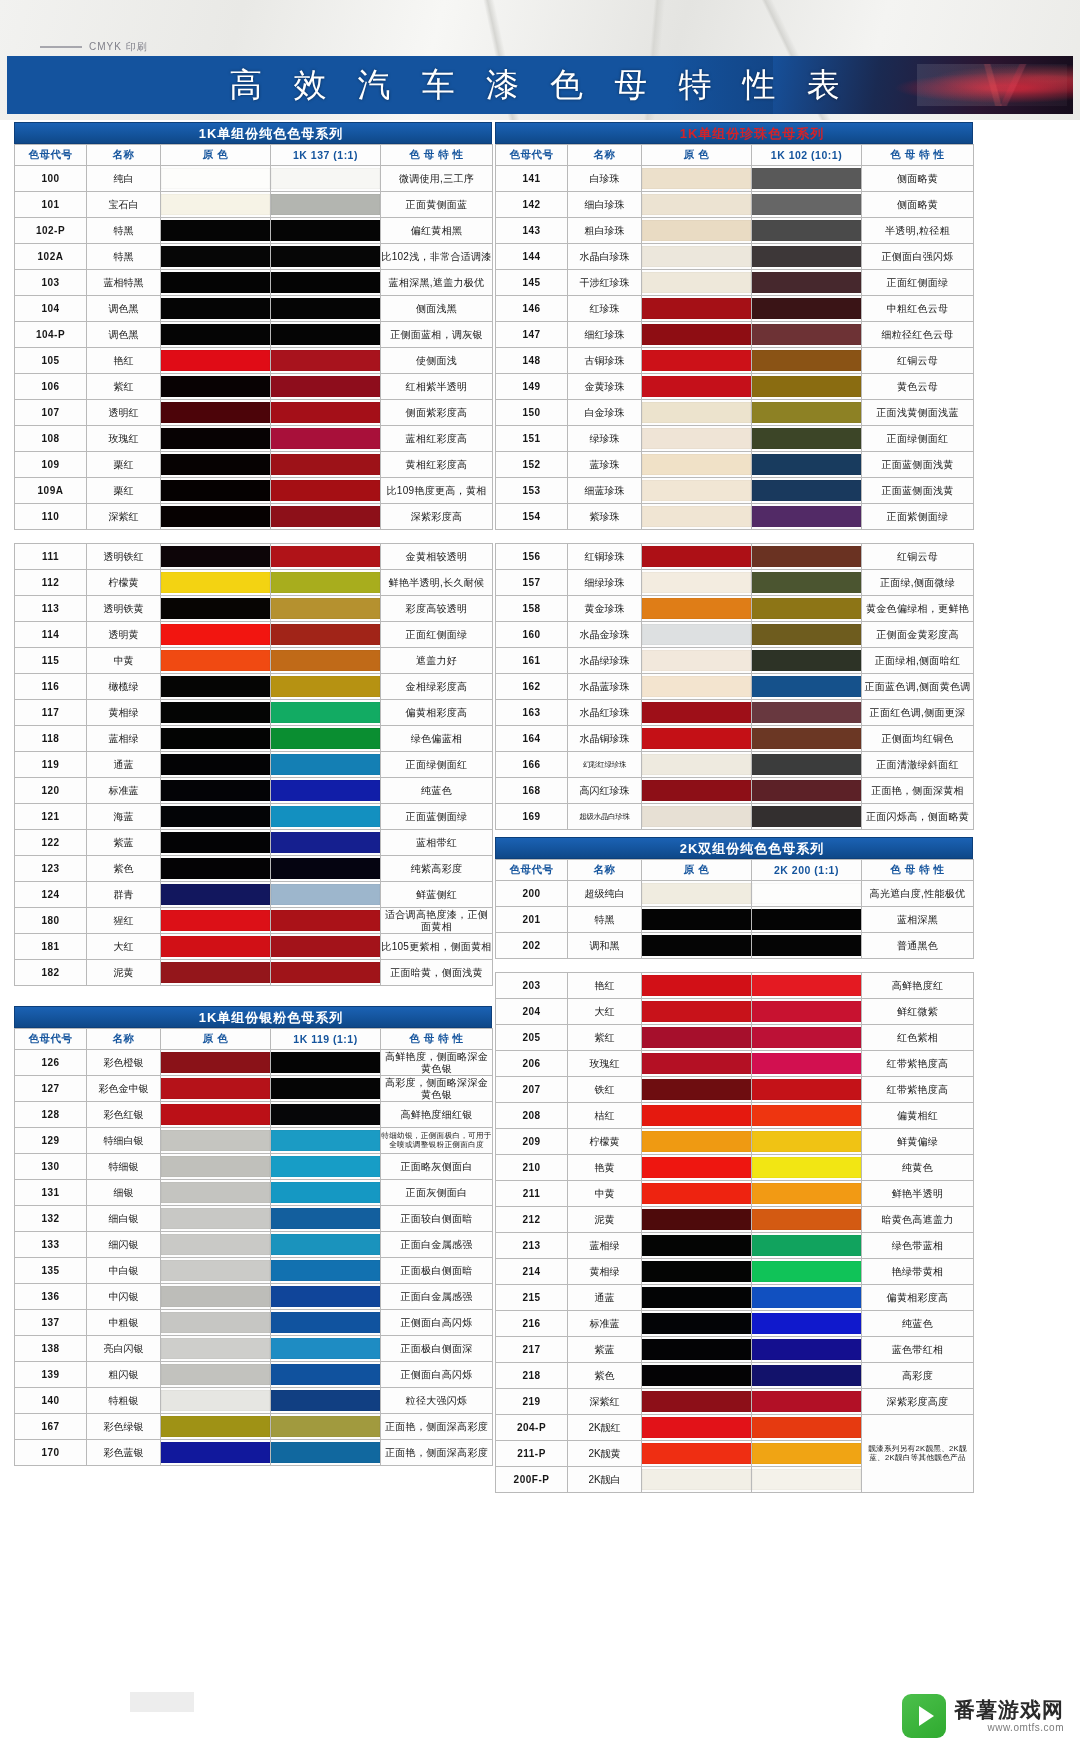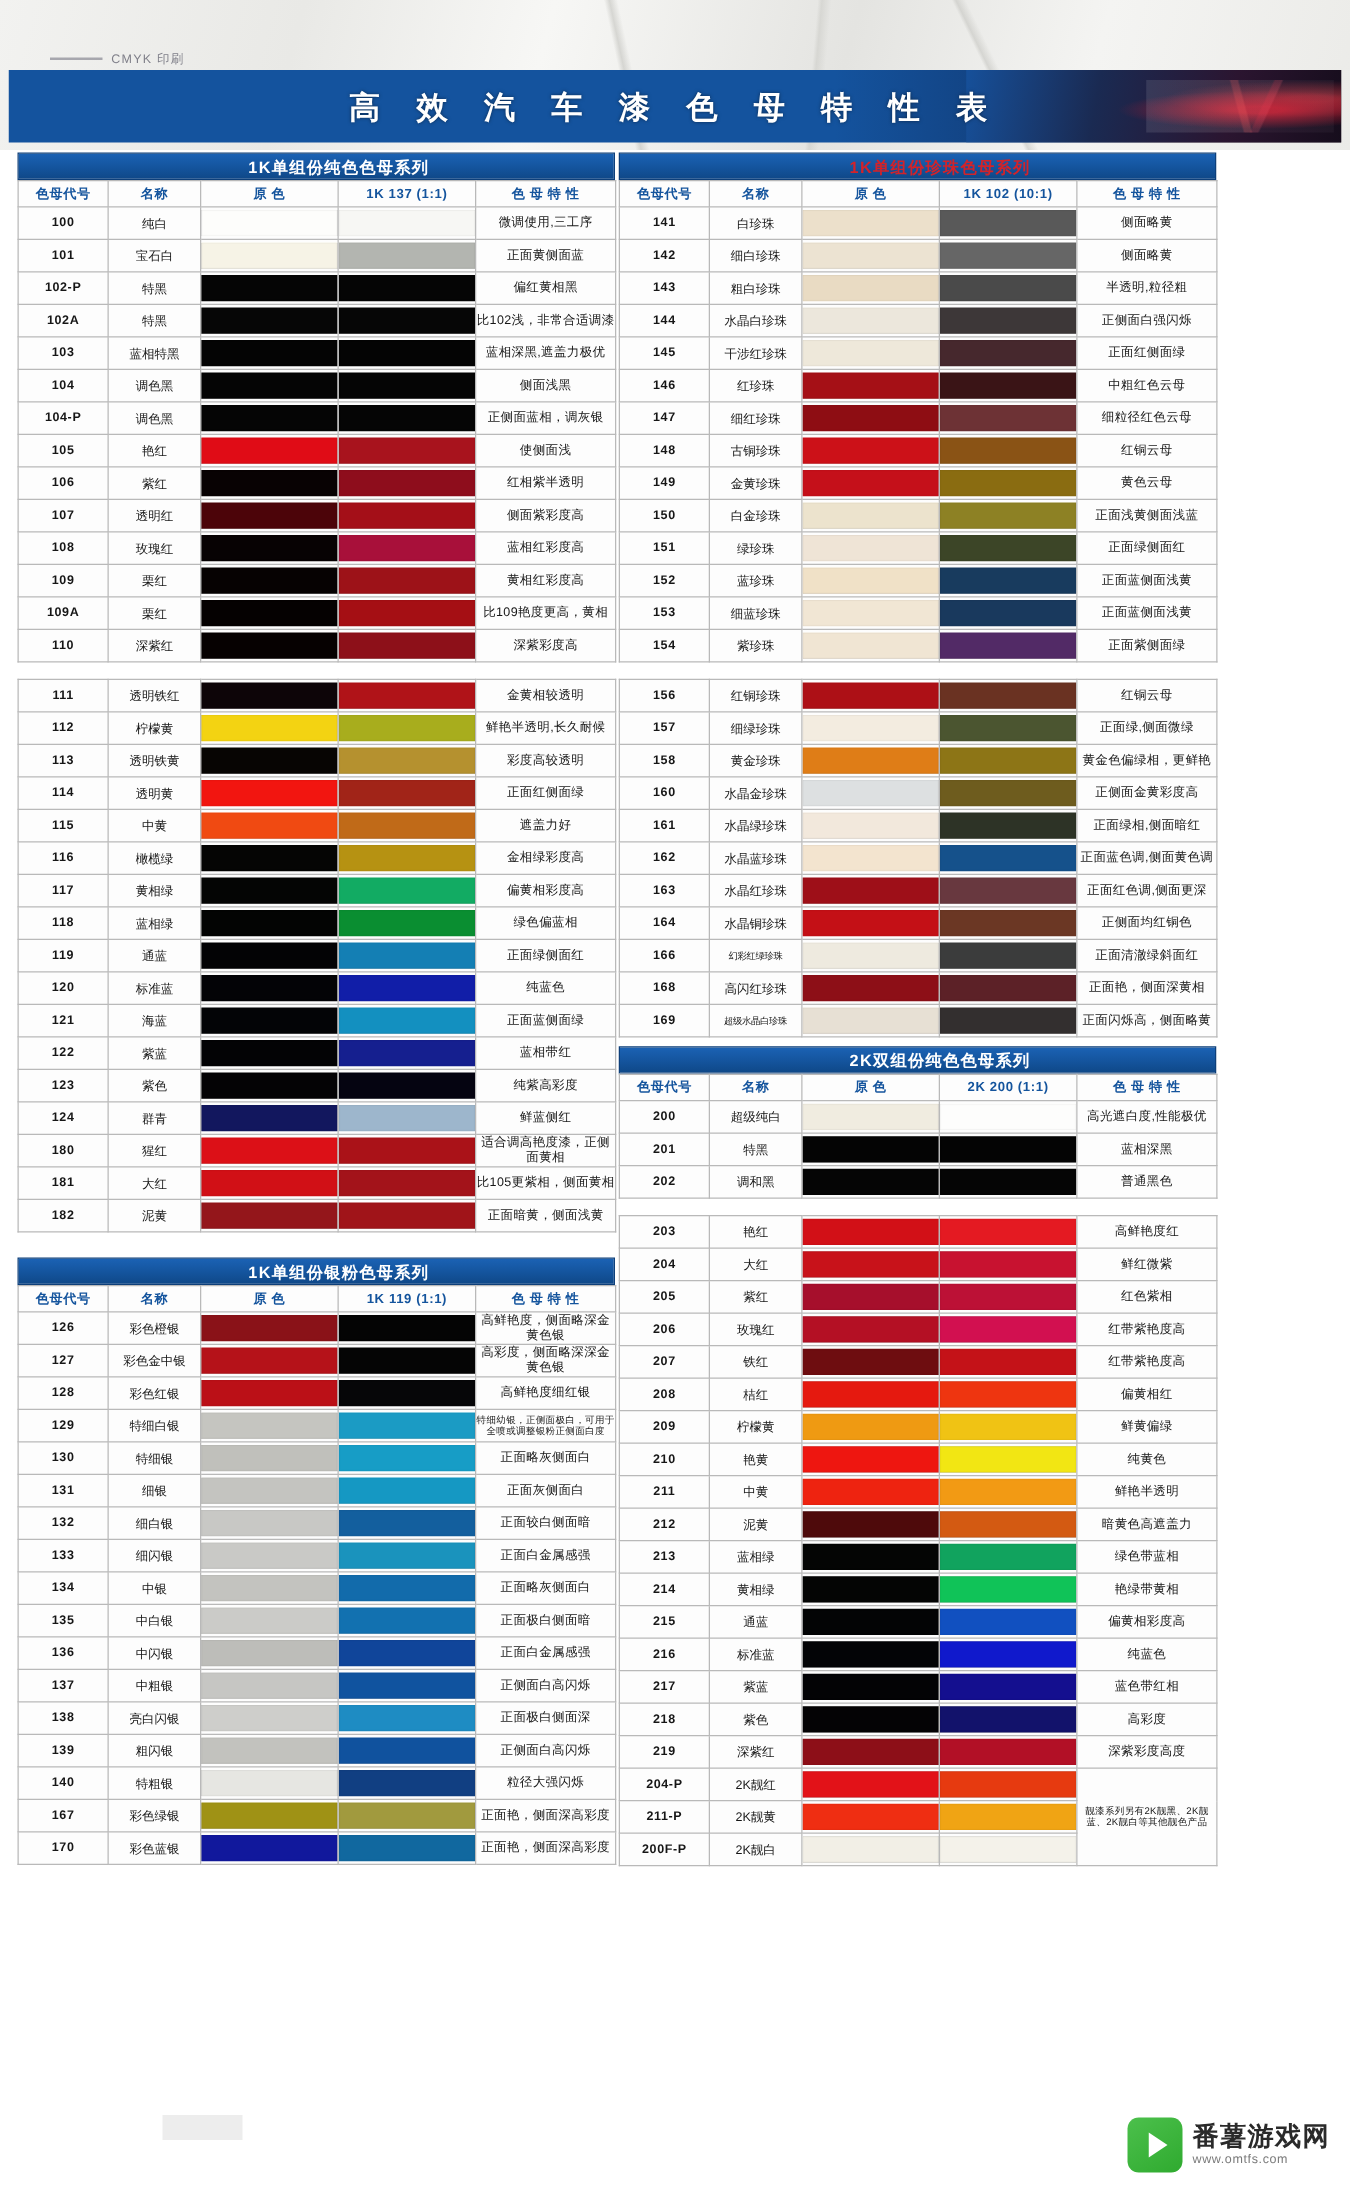--- a/index.html
+++ b/index.html
@@ -46,21 +46,21 @@
   }
   #title-banner .photo:after{
     content:""; position:absolute; right:6px; top:8px; width:150px; height:42px;
     background:
       linear-gradient(75deg, rgba(255,255,255,.06) 0 48%, rgba(255,120,120,.25) 49% 52%, rgba(255,255,255,.04) 53%),
       linear-gradient(115deg, rgba(255,255,255,.05) 0 60%, rgba(255,90,110,.2) 61% 64%, transparent 65%);
   }
   #title-text{
     position:absolute; left:0; right:0; top:0; bottom:0;
     display:flex; align-items:center; justify-content:center;
-    color:#ffffff; font-size:25px; font-weight:bold; letter-spacing:11px;
+    color:#ffffff; font-size:33px; font-weight:normal; letter-spacing:11px;
     text-shadow:0 0 3px rgba(0,0,0,.5);
     z-index:3;
   }
 
   
   .column{ position:absolute; top:122px; width:478px; }
   #col-left{ left:14px; }
   #col-right{ left:495px; }
 
   .table-block{ margin-bottom:7px; }
@@ -103,21 +103,21 @@
   td.prop.small{ font-size:7.6px; }
   td.swatchcell{ padding:2px 4px; }
   .swatch{
     width:100%; height:21px; display:block;
     box-shadow:0 0 1px rgba(0,0,0,.25) inset;
   }
 
   
   #watermark{
     position:absolute; right:16px; bottom:14px;
-    display:flex; align-items:center; gap:8px; z-index:9;
+    display:flex; align-items:center; gap:8px; z-index:9;text-align:right;
   }
   #wm-logo{
     width:44px; height:44px; border-radius:9px;
     background:linear-gradient(145deg,#4cc04c 0%,#2faa2f 100%);
     display:flex; align-items:center; justify-content:center;
   }
   #wm-logo .tri{
     width:0;height:0;border-left:15px solid #fff;
     border-top:10px solid transparent;border-bottom:10px solid transparent;
     margin-left:4px;
@@ -625,31 +625,20 @@
             <td class="name">细闪银</td>
             <td class="swatchcell">
               <span class="swatch" style="background: rgb(201, 201, 198);"></span>
             </td>
             <td class="swatchcell">
               <span class="swatch" style="background: rgb(26, 147, 189);"></span>
             </td>
             <td class="prop">正面白金属感强</td>
           </tr>
           <tr>
-            <td class="code">134</td>
-            <td class="name">中银</td>
-            <td class="swatchcell">
-              <span class="swatch" style="background: rgb(195, 195, 191);"></span>
-            </td>
-            <td class="swatchcell">
-              <span class="swatch" style="background: rgb(18, 107, 171);"></span>
-            </td>
-            <td class="prop">正面略灰侧面白</td>
-          </tr>
-          <tr>
             <td class="code">135</td>
             <td class="name">中白银</td>
             <td class="swatchcell">
               <span class="swatch" style="background: rgb(203, 203, 200);"></span>
             </td>
             <td class="swatchcell">
               <span class="swatch" style="background: rgb(18, 113, 176);"></span>
             </td>
             <td class="prop">正面极白侧面暗</td>
           </tr>

